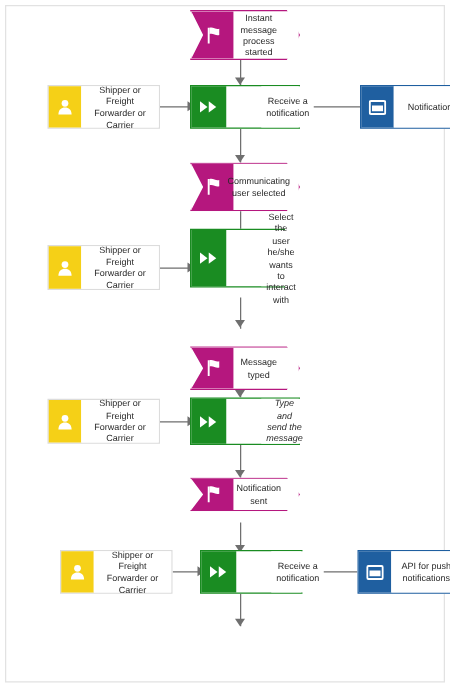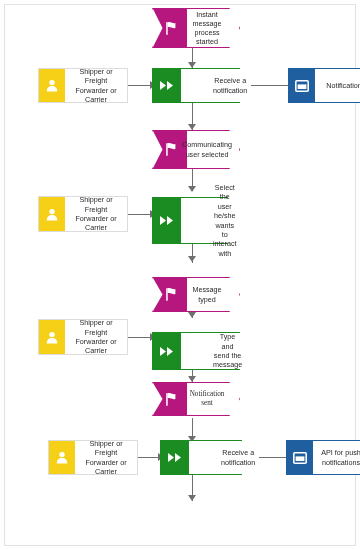--- a/index.html
+++ b/index.html
@@ -249,21 +249,21 @@
     <div class="node task yellow" style="left:14px; top:196px; width:90px; height:36px;">
       <div class="t-band">
         <svg width="12" height="13" viewBox="0 0 12 13" aria-hidden="true">
           <circle cx="6" cy="3.6" r="2.7" fill="#ffffff"></circle>
           <path d="M0.7 12.6 C0.9 8.6 3.0 7.0 6 7.0 C9 7.0 11.1 8.6 11.3 12.6 Z" fill="#ffffff"></path>
         </svg>
       </div>
       <div class="t-label">Shipper or Freight Forwarder or Carrier</div>
     </div>
 
-    <div class="node task green" style="left:128px; top:197px; width:76px; height:47px;">
+    <div class="node task green" style="left:128px; top:183px; width:76px; height:47px;">
       <div class="t-band">
         <svg width="16" height="11" viewBox="0 0 16 11" aria-hidden="true">
           <path d="M1 1 L7 5.5 L1 10 Z" fill="#ffffff"></path>
           <path d="M8 1 L14 5.5 L8 10 Z" fill="#ffffff"></path>
         </svg>
       </div>
       <div class="t-label">Select the user he/she wants to interact with</div>
     </div>
 
     <div class="node event" style="left:128px; top:277px; width:88px; height:35px;">
@@ -281,31 +281,31 @@
     <div class="node task yellow" style="left:14px; top:319px; width:90px; height:36px;">
       <div class="t-band">
         <svg width="12" height="13" viewBox="0 0 12 13" aria-hidden="true">
           <circle cx="6" cy="3.6" r="2.7" fill="#ffffff"></circle>
           <path d="M0.7 12.6 C0.9 8.6 3.0 7.0 6 7.0 C9 7.0 11.1 8.6 11.3 12.6 Z" fill="#ffffff"></path>
         </svg>
       </div>
       <div class="t-label">Shipper or Freight Forwarder or Carrier</div>
     </div>
 
-    <div class="node task green" style="left:128px; top:332px; width:88px; height:38px;">
+    <div class="node task green" style="left:128px; top:318px; width:88px; height:38px;font-style:italic;">
       <div class="t-band">
         <svg width="16" height="11" viewBox="0 0 16 11" aria-hidden="true">
           <path d="M1 1 L7 5.5 L1 10 Z" fill="#ffffff"></path>
           <path d="M8 1 L14 5.5 L8 10 Z" fill="#ffffff"></path>
         </svg>
       </div>
       <div class="t-label">Type and send the message</div>
     </div>
 
-    <div class="node event" style="left:128px; top:382px; width:88px; height:34px;font-family:Liberation Serif, serif;">
+    <div class="node event" style="left:128px; top:382px; width:88px; height:27px;">
       <div class="ev-shape">
         <div class="ev-band">
           <svg width="13" height="15" viewBox="0 0 13 15" aria-hidden="true">
             <path d="M2.2 1.2 h1.5 v12.6 h-1.5 z" fill="#ffffff"></path>
             <path d="M3.6 1.2 C6.6 0.2 8.6 3.0 11.4 2.0 L11.4 7.0 C8.6 8.0 6.6 5.2 3.6 6.2 Z" fill="#ffffff"></path>
           </svg>
         </div>
         <div class="ev-label">Notification sent</div>
       </div>
     </div>

